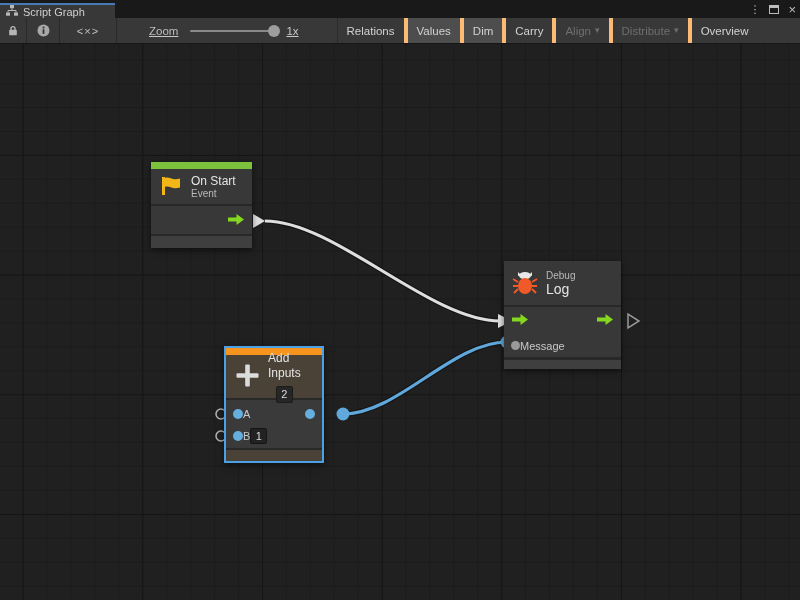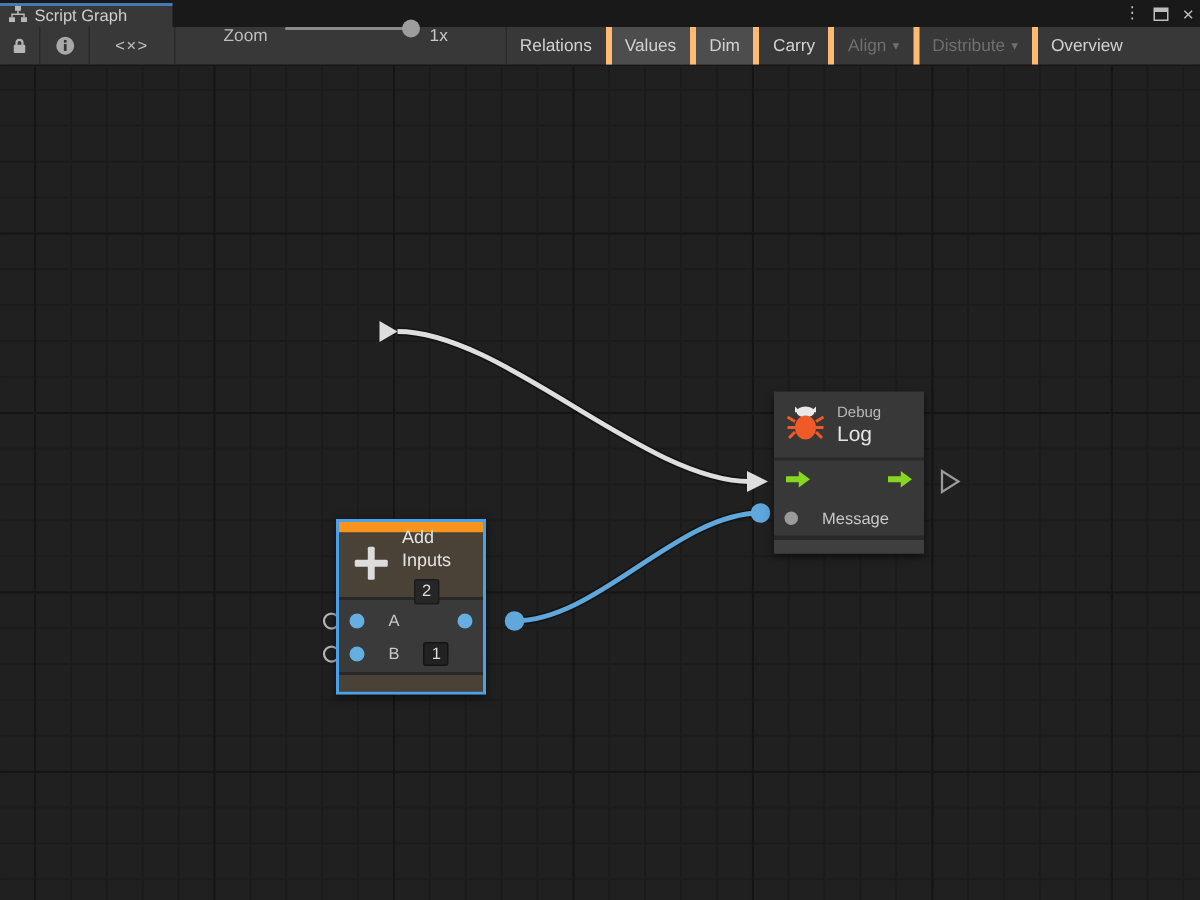--- a/index.html
+++ b/index.html
@@ -14,21 +14,21 @@
   .tb-menu { font-size:11px; line-height:1; cursor:default; }
   .tb-max { width:10px; height:9px; border:1px solid #bdbdbd; border-top:3px solid #bdbdbd; }
   .tb-close { font-size:13px; line-height:1; }
 
   
   .toolbar { height:26px; background:#383838; border-bottom:1px solid #161616; display:flex; align-items:stretch; color:#c8c8c8; font-size:11.5px; white-space:nowrap; }
   .tbtn { display:flex; align-items:center; justify-content:center; padding:0 8px; border-right:1px solid #2a2a2a; }
   .tbtn svg { display:block; }
   .code-glyph { color:#c0c0c0; letter-spacing:1px; font-size:11px; }
   .graphname { display:flex; align-items:center; gap:6px; margin-left:22px; color:#cfcfcf; }
-  .zoom-group { display:flex; margin-left:32px; }
+  .zoom-group { display:flex; align-items:center; margin-left:32px;text-decoration:underline; }
   .zoom-label { color:#bdbdbd; }
   .slider { position:relative; width:88px; height:2px; background:#8a8a8a; margin-left:12px; border-radius:1px; }
   .knob { position:absolute; right:-2px; top:-5px; width:12px; height:12px; border-radius:50%; background:#9d9d9d; }
   .zoom-val { margin-left:8px; margin-right:6px; color:#c8c8c8; }
   .btn { display:flex; align-items:center; gap:4px; padding:0 9px; border-left:4px solid #fdba74; color:#d2d2d2; }
   .btn.first { border-left:1px solid #2a2a2a;margin-left:32px; }
   .btn.active { background:#4d4d4d; }
   .btn.disabled { color:#6f6f6f; }
   .dd-arrow { font-size:9px; line-height:1; }
 
@@ -43,36 +43,36 @@
     background-position: 22.7px 0, 0 111px, 22.7px 0, 0 15.2px;
   }
   .wires { position:absolute; left:0; top:0; width:800px; height:556px; pointer-events:none; }
 
   .node { position:absolute; background:#383838; box-shadow:0 2px 6px rgba(0,0,0,.55); font-size:11px; color:#c8c8c8; }
   .colorbar { height:7px; }
   .nheader { display:flex; align-items:center; gap:8px; padding:0 8px; }
   .ntitle { color:#e4e4e4; font-size:12px; }
   .nsub { color:#b9b9b9; font-size:10px; }
   .ndiv { height:2px; background:#282828; }
-  .nrow { display:flex; align-items:center; padding:0 7px; gap:16px; }
+  .nrow { display:flex; align-items:center; padding:0 7px; gap:0; }
   .nfooter { background:#3f3f3f; }
   .port-dot { width:10px; height:10px; border-radius:50%; background:#64AEE0; flex:none; }
   .port-gray { width:9px; height:9px; border-radius:50%; background:#9a9a9a; flex:none; }
   .flexgap { flex:1; }
   .valbox { min-width:17px; height:16px; background:#222; border:1px solid #141414; border-radius:2px; color:#dcdcdc; font-size:11px; display:flex; align-items:center; justify-content:center; padding:0 4px; }
   .badge { min-width:17px; height:17px; background:#262626; border:1px solid #1b1b1b; border-radius:2px; color:#dcdcdc; font-size:11px; display:flex; align-items:center; justify-content:center; }
 
   
   .node-onstart { left:151px; top:118px; width:101px; }
   .node-onstart .nheader { height:35px; }
   .node-onstart .nrow { height:28px; justify-content:flex-end; }
   .node-onstart .nfooter { height:12px; }
 
   
-  .node-debug { left:516px; top:217px; width:100px; }
+  .node-debug { left:504px; top:217px; width:117px; }
   .node-debug .nheader { height:44px; }
   .node-debug .row1 { height:27px; }
   .node-debug .row2 { height:23px; }
   .node-debug .nfooter { height:9px; }
   .node-debug .ndiv2 { height:3px; background:#282828; }
 
   
   .node-add { left:224px; top:302px; width:100px; border:2px solid #4BA1E8; background:#3a3a3a; }
   .node-add .colorbar { background:#F7941E; }
   .node-add .nheader { height:43px; background:#4a4237; padding:0 9px; }
@@ -171,20 +171,45 @@
       <path d="M 343 370 C 398 370 452 298 507 298" stroke="#141414" stroke-width="5.5" fill="none"></path>
       <path d="M 343 370 C 398 370 452 298 507 298" stroke="#60A7DB" stroke-width="3.2" fill="none"></path>
       <circle cx="343" cy="370" r="6.5" fill="#60A7DB"></circle>
       <circle cx="507" cy="298" r="6.5" fill="#60A7DB"></circle>
 
       <polygon points="628,270 628,284 639,277" fill="none" stroke="#9a9a9a" stroke-width="1.5"></polygon>
       <circle cx="221" cy="370" r="5" fill="none" stroke="#b5b5b5" stroke-width="1.5"></circle>
       <circle cx="221" cy="392" r="5" fill="none" stroke="#b5b5b5" stroke-width="1.5"></circle>
     </svg>
 
+    <div class="node node-onstart">
+      <div class="colorbar" style="background:#7CC23D"></div>
+      <div class="nheader">
+        <span>
+          <svg width="24" height="22" viewBox="0 0 24 22">
+            <rect x="3" y="2" width="3" height="18" fill="#F3B617"></rect>
+            <path d="M6 3 C 10 1 13 6 21 3.5 L21 12.5 C 13 15 10 10 6 12 Z" fill="#F3B617"></path>
+          </svg>
+        </span>
+        <span>
+          <div class="ntitle">On Start</div>
+          <div class="nsub">Event</div>
+        </span>
+      </div>
+      <div class="ndiv"></div>
+      <div class="nrow">
+        <span>
+          <svg width="18" height="13" viewBox="0 0 18 13">
+              <path d="M1 4.5 h8.5 V1 L17 6.5 9.5 12 V8.5 H1 Z" fill="#86D71F"></path>
+            </svg>
+        </span>
+      </div>
+      <div class="ndiv"></div>
+      <div class="nfooter"></div>
+    </div>
 
     <div class="node node-debug">
       <div class="nheader">
         <span>
           <svg width="26" height="25" viewBox="0 0 26 25">
             <polygon points="6,2 9,5 6,6" fill="#e8e8e8"></polygon>
             <polygon points="20,2 17,5 20,6" fill="#e8e8e8"></polygon>
             <ellipse cx="13" cy="5.6" rx="6" ry="3.6" fill="#e8e8e8"></ellipse>
             <g stroke="#F05A28" stroke-width="2">
               <line x1="6" y1="12" x2="1" y2="9"></line>

